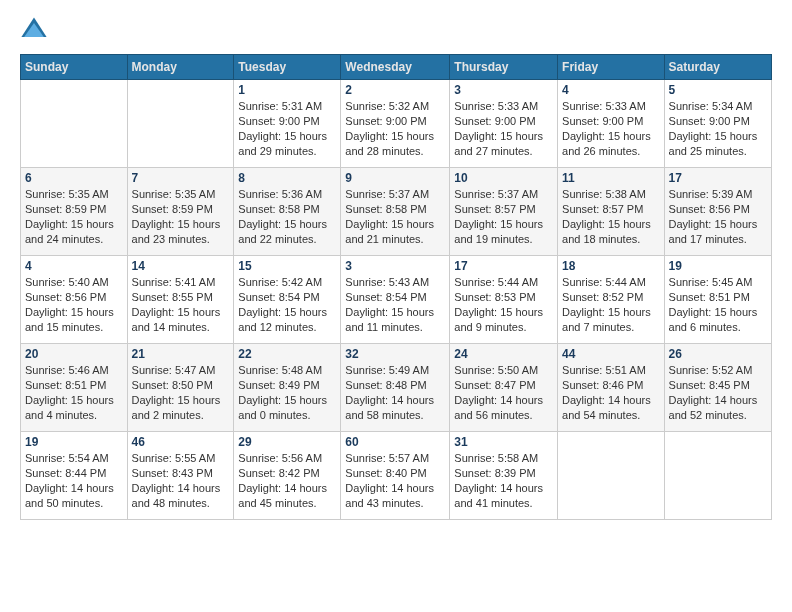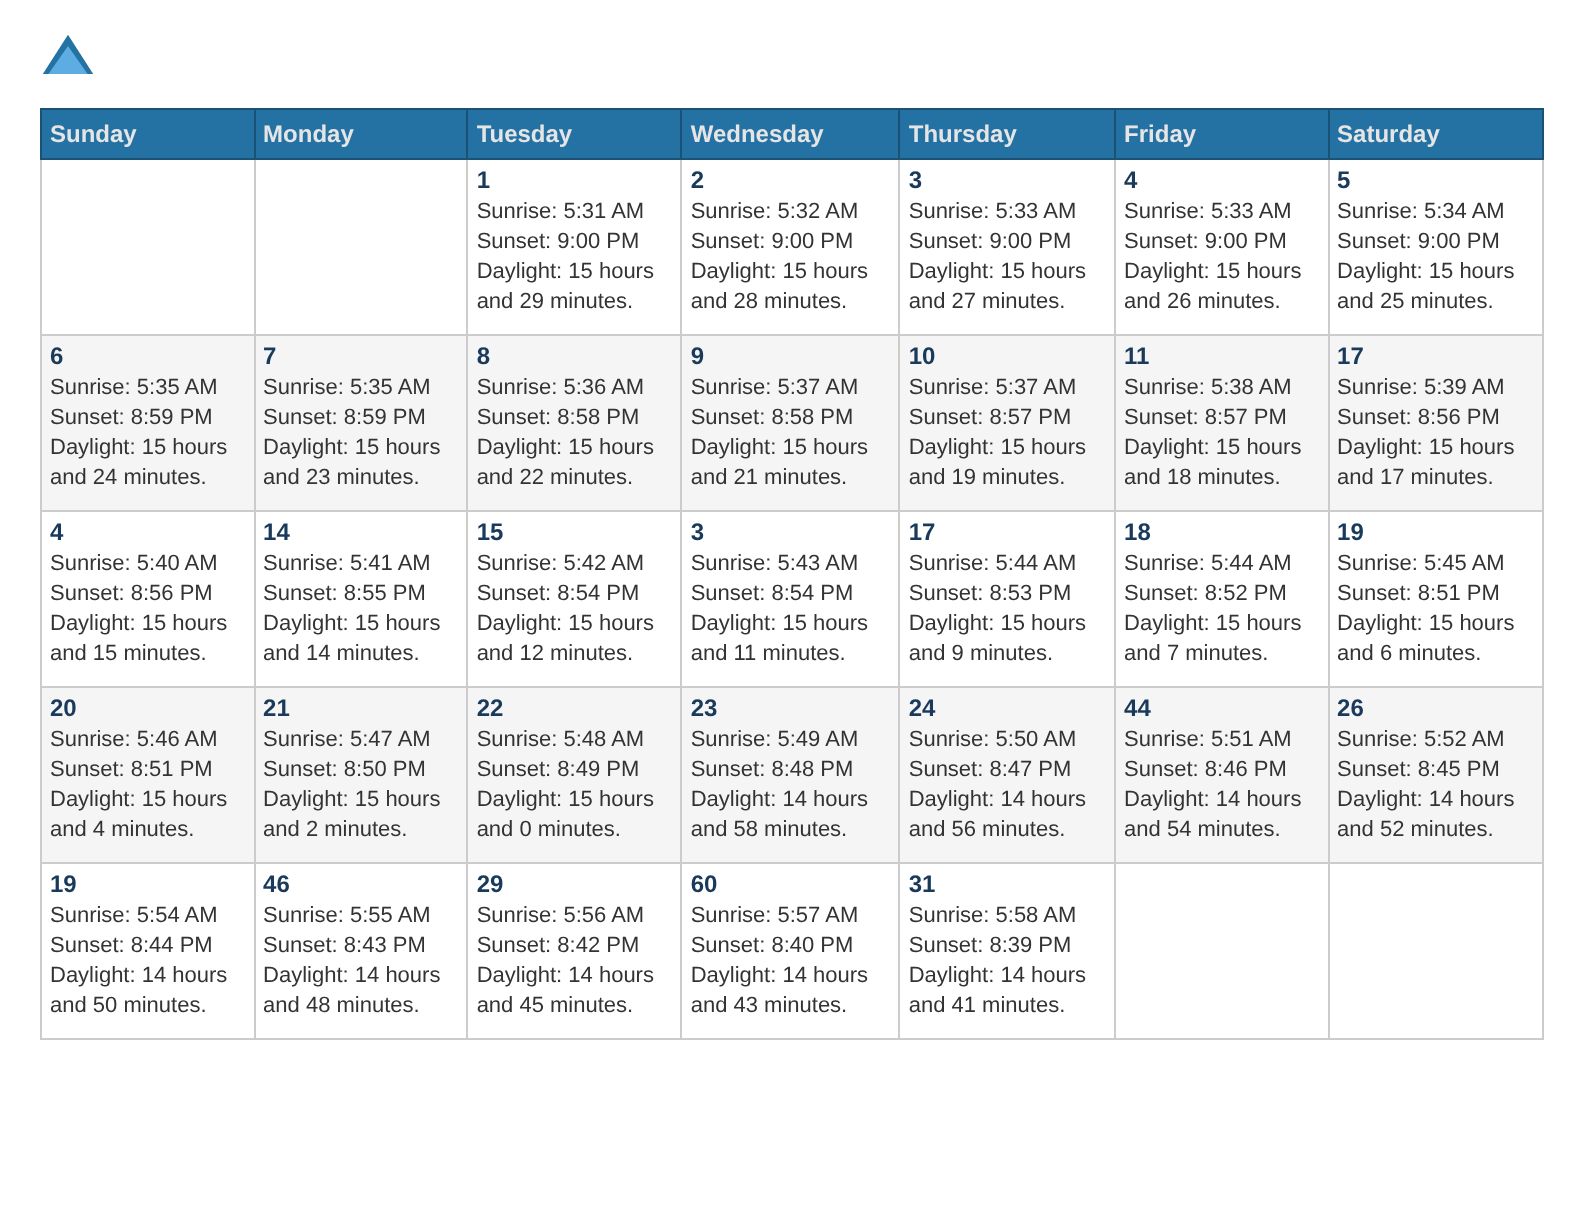--- a/index.html
+++ b/index.html
@@ -224,21 +224,21 @@
           </td>
           <td>
             <span class="day-number">21</span>
             <div class="day-info">Sunrise: 5:47 AM<br>Sunset: 8:50 PM<br>Daylight: 15 hours<br>and 2 minutes.</div>
           </td>
           <td>
             <span class="day-number">22</span>
             <div class="day-info">Sunrise: 5:48 AM<br>Sunset: 8:49 PM<br>Daylight: 15 hours<br>and 0 minutes.</div>
           </td>
           <td>
-            <span class="day-number">23</span>
+            <span class="day-number">32</span>
             <div class="day-info">Sunrise: 5:49 AM<br>Sunset: 8:48 PM<br>Daylight: 14 hours<br>and 58 minutes.</div>
           </td>
           <td>
             <span class="day-number">24</span>
             <div class="day-info">Sunrise: 5:50 AM<br>Sunset: 8:47 PM<br>Daylight: 14 hours<br>and 56 minutes.</div>
           </td>
           <td>
             <span class="day-number">44</span>
             <div class="day-info">Sunrise: 5:51 AM<br>Sunset: 8:46 PM<br>Daylight: 14 hours<br>and 54 minutes.</div>
           </td>

